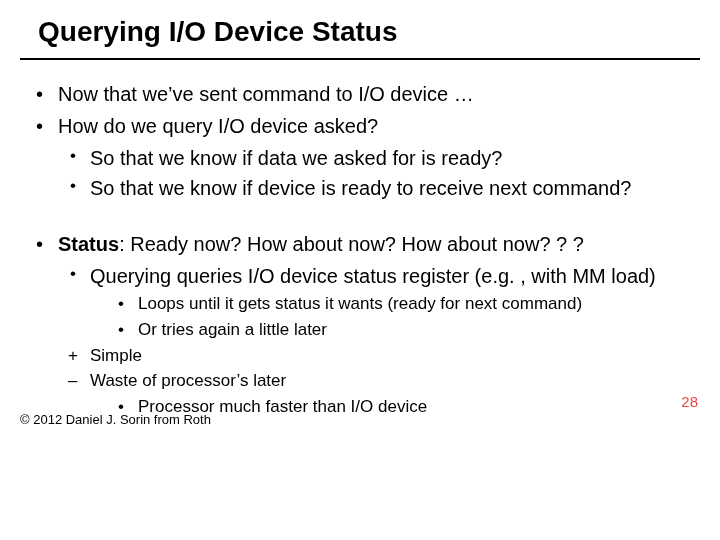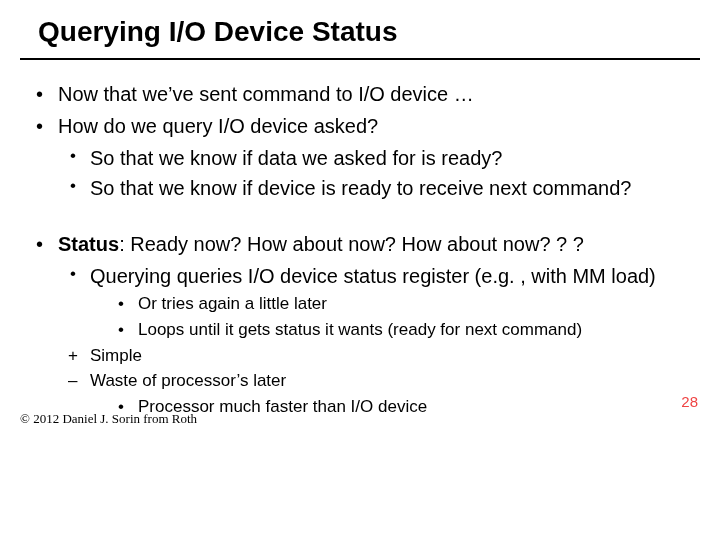--- a/index.html
+++ b/index.html
@@ -107,21 +107,21 @@
     top: 0;
     font-size: 17px;
   }
   .gap {
     height: 22px;
   }
   .footer-left {
     position: absolute;
     bottom: 18px;
     left: 20px;
-    font-family: Liberation Serif, serif;
+    font-family: Liberation Sans, sans-serif;
     font-size: 13px;
     color: #000000;
   }
   .footer-center {
     position: absolute;
     bottom: 18px;
     left: 0;
     width: 720px;
     text-align: center;
     font-family: "Times New Roman", Times, serif;
@@ -150,22 +150,22 @@
 
     <div class="lvl1">Now that we’ve sent command to I/O device …</div>
     <div class="lvl1">How do we query I/O device asked?</div>
     <div class="lvl2">So that we know if data we asked for is ready?</div>
     <div class="lvl2">So that we know if device is ready to receive next command?</div>
 
     <div class="gap"></div>
 
     <div class="lvl1"><span class="bold">Status</span><span>: Ready now? How about now? How about now? ? ?</span></div>
     <div class="lvl2">Querying queries I/O device status register (e.g. , with MM load)</div>
+    <div class="lvl3">Loops until it gets status it wants (ready for next command)</div>
     <div class="lvl3">Or tries again a little later</div>
-    <div class="lvl3">Loops until it gets status it wants (ready for next command)</div>
     <div class="lvl2-plus">Simple</div>
     <div class="lvl2-minus">Waste of processor’s later</div>
     <div class="lvl3">Processor much faster than I/O device</div>
 
   </div>
 
   <div class="footer-left">© 2012 Daniel J. Sorin from Roth</div>
   <div class="footer-right">28</div>
 
 </div>

